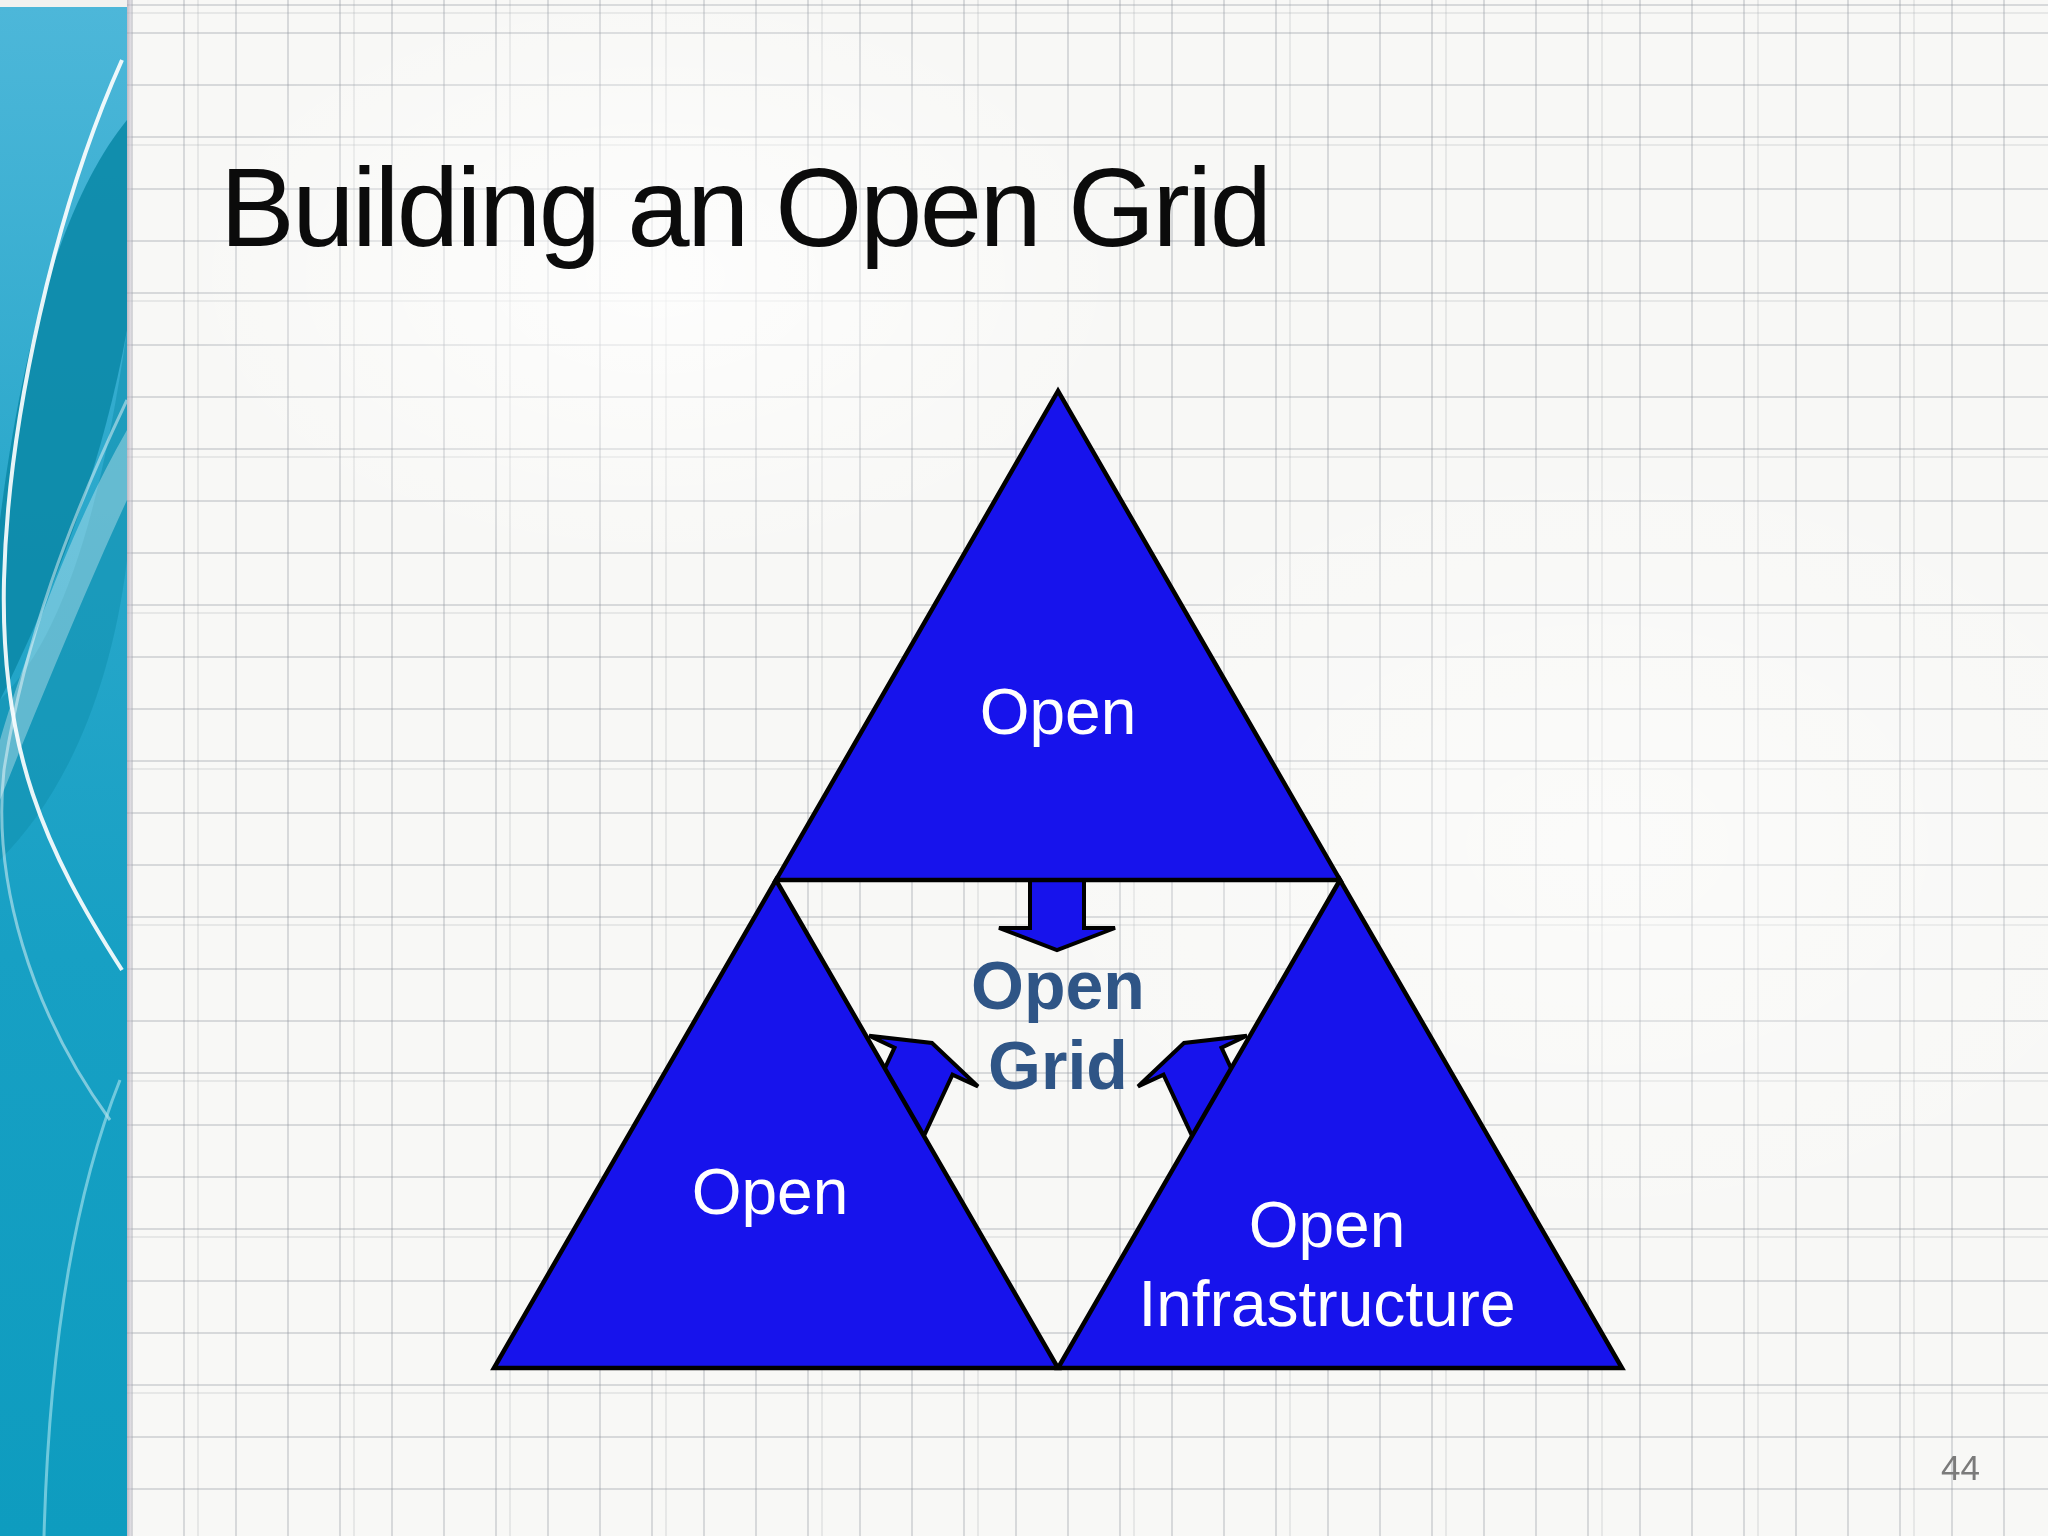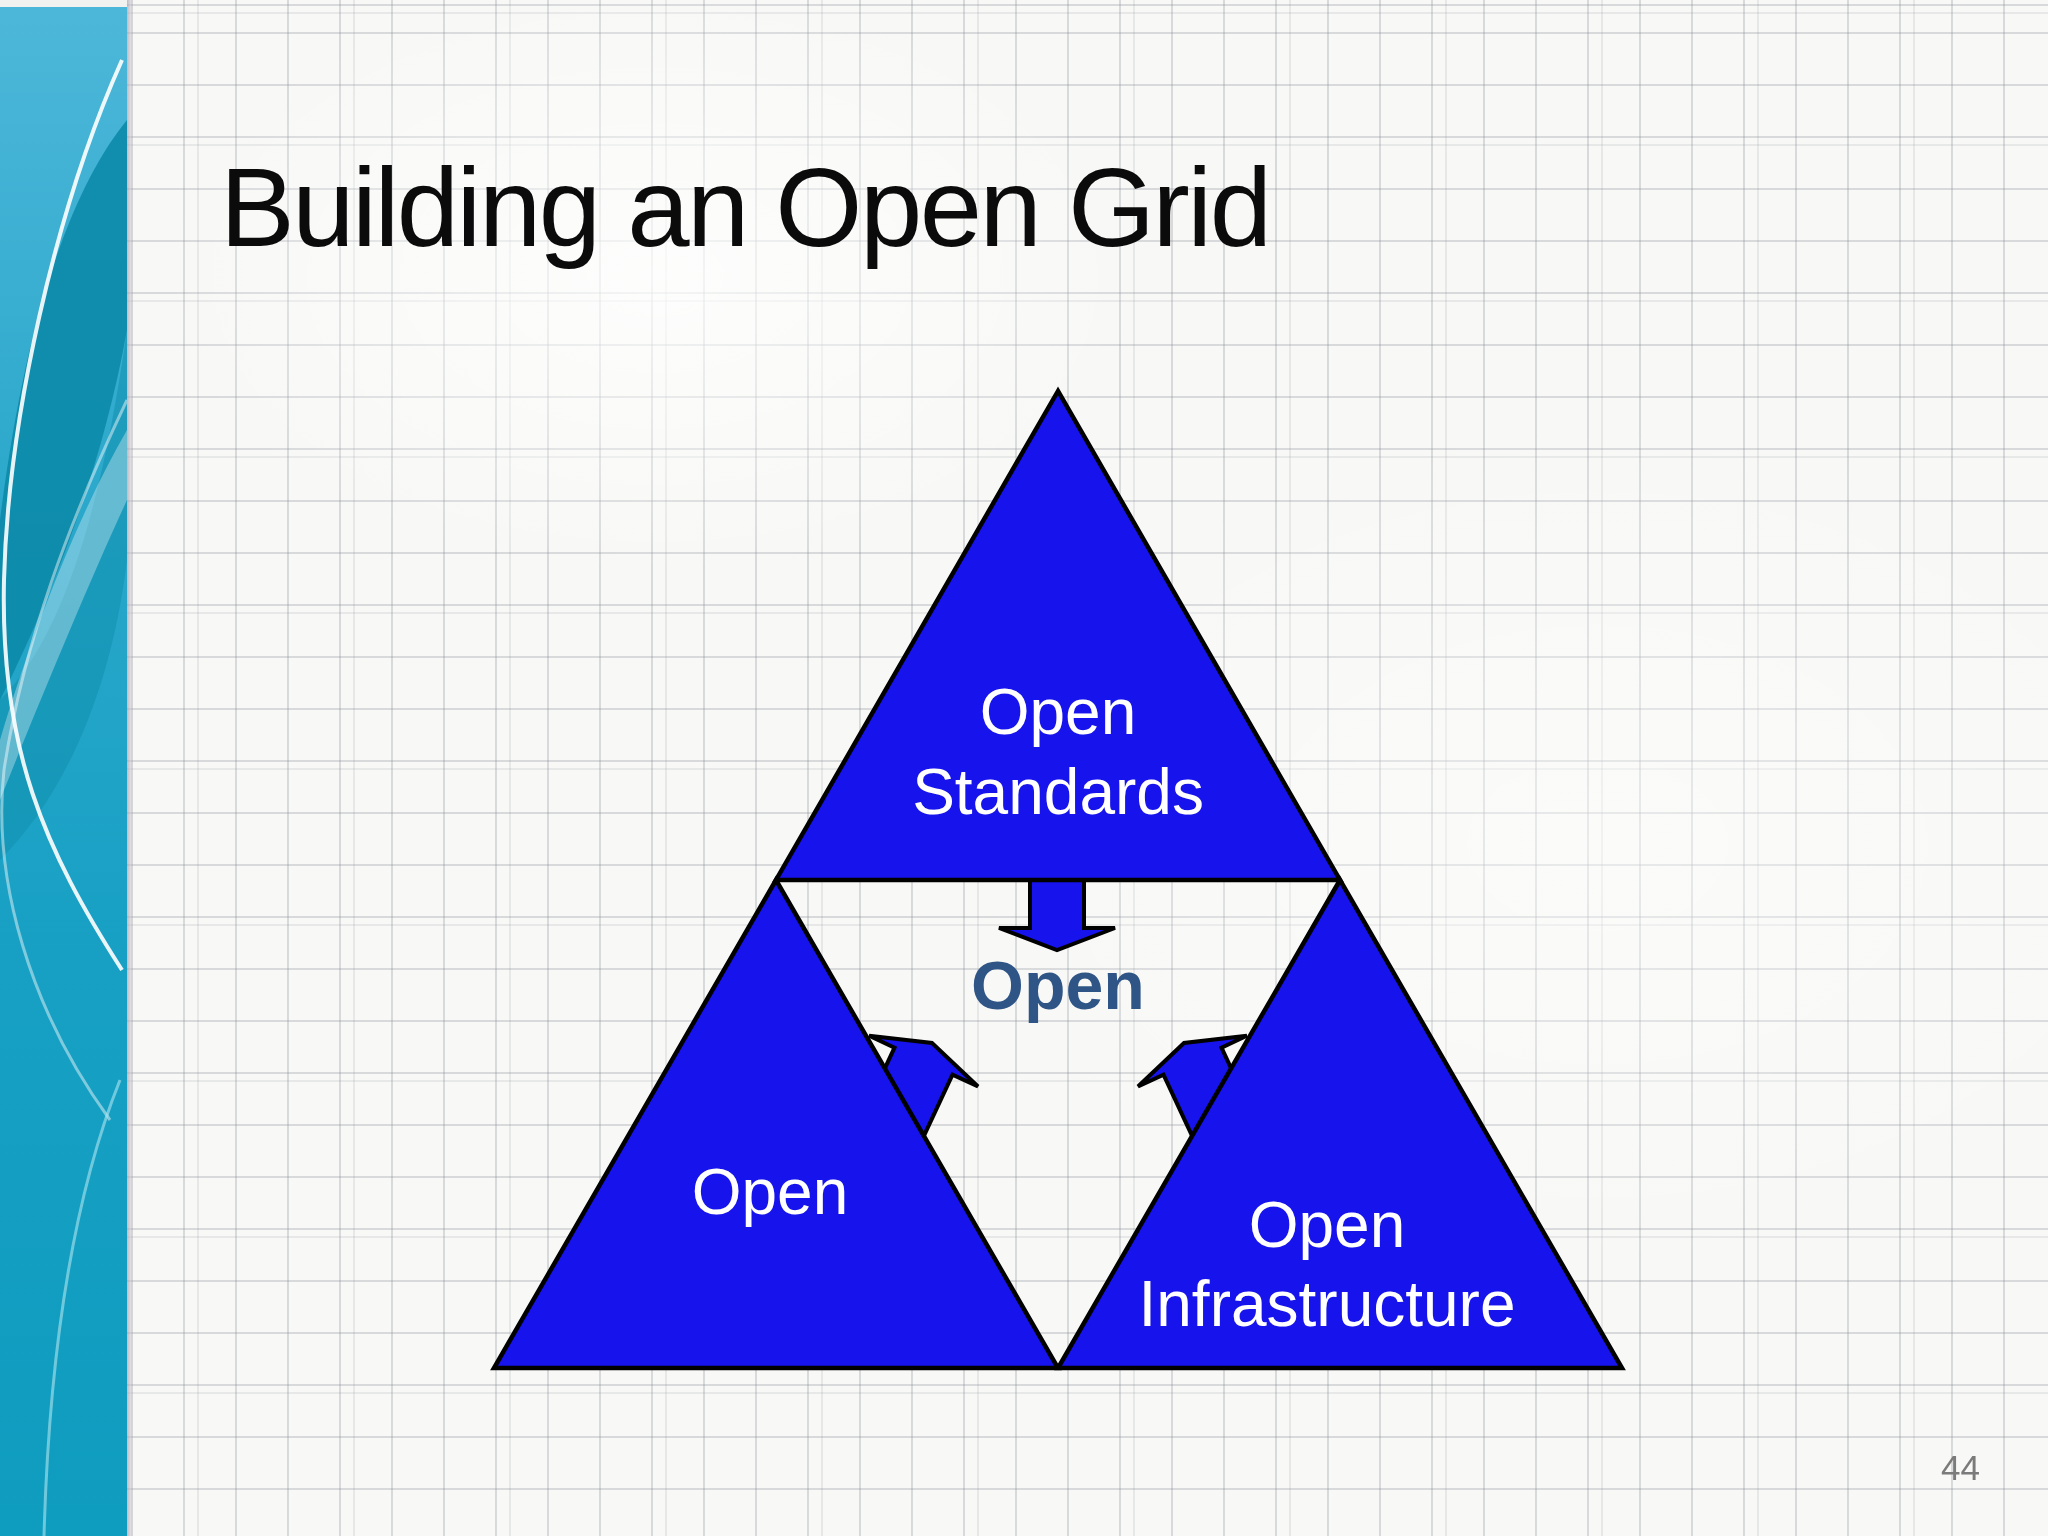--- a/index.html
+++ b/index.html
@@ -86,27 +86,27 @@
     </g>
     <g fill="#1713ec" stroke="#000000" stroke-width="4.5" stroke-linejoin="miter">
       <polygon points="628,21 346,510 910,510"></polygon>
       <polygon points="346,510 64,998 628,998"></polygon>
       <polygon points="910,510 628,998 1192,998"></polygon>
     </g>
   </svg>
 
   <div class="tri-label label-standards">
     <span>Open</span>
-    <span>Standards</span>
   </div>
   <div class="tri-label label-source">
     <span>Open</span>
   </div>
   <div class="tri-label label-infrastructure">
     <span>Open</span>
     <span>Infrastructure</span>
   </div>
   <div class="label-center">
     <span>Open</span>
+    <span>Grid</span>
   </div>
 
   <div class="page-number">44</div>
 </div>
 
 </body></html>

